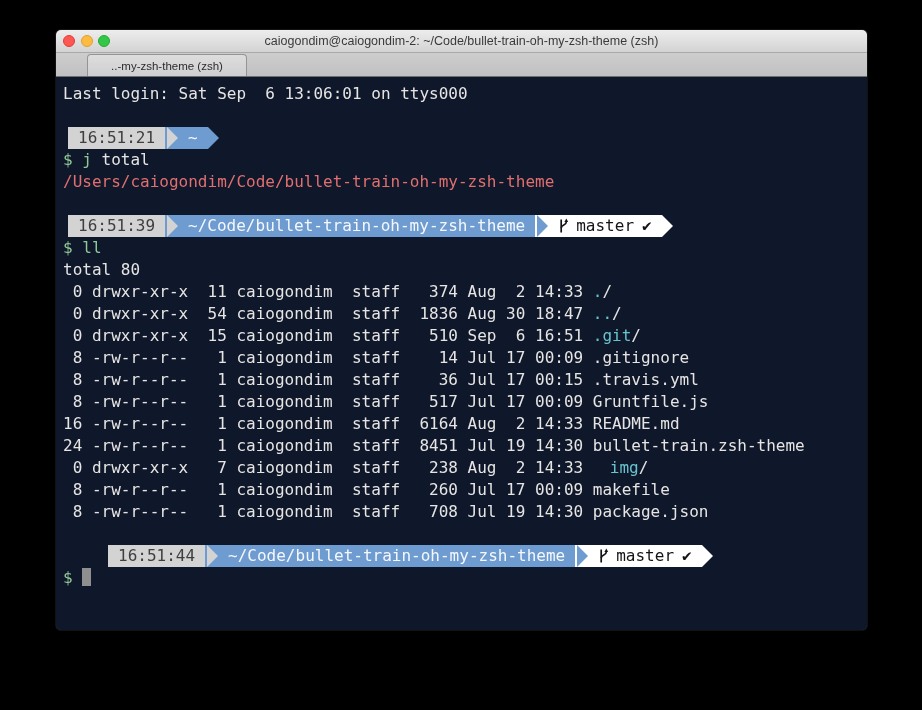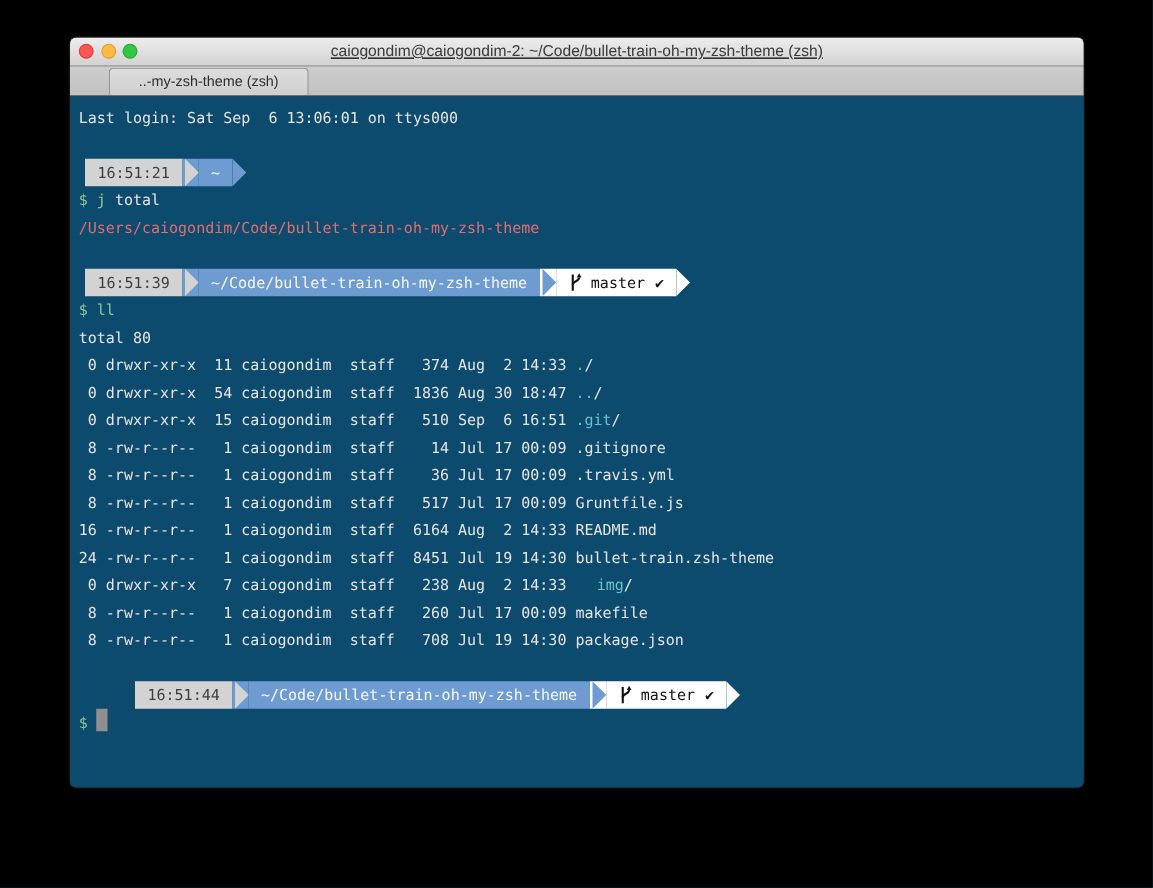--- a/index.html
+++ b/index.html
@@ -1,21 +1,21 @@
 <!DOCTYPE html>
 <html><head>
 <meta charset="utf-8">
 <style>
   html,body { margin:0; padding:0; background:#000; }
   body { width:922px; height:710px; position:relative; overflow:hidden;
          font-family:"Liberation Sans", sans-serif; }
 
   .window { position:absolute; left:56px; top:30px; width:811px; height:600px;
             border-radius:5px; overflow:hidden; background:#3a3a3a;
-            box-shadow:0 0 0 1px #121212, 0 14px 40px rgba(0,0,0,.85);text-decoration:underline; }
+            box-shadow:0 0 0 1px #121212, 0 14px 40px rgba(0,0,0,.85); }
 
   .titlebar { height:22px; background:linear-gradient(#ededed,#d3d3d3);
               border-bottom:1px solid #a8a8a8; position:relative;
               display:flex; align-items:center; justify-content:center; }
   .title { font-size:12.5px; color:#3a3a3a; white-space:nowrap; }
   .lights { position:absolute; left:7px; top:5px; display:flex; gap:5.5px; }
   .light { width:12px; height:12px; border-radius:50%; box-sizing:border-box; }
   .light.red    { background:#fc5753; border:1px solid #df3e38; }
   .light.yellow { background:#fdbc40; border:1px solid #de9f34; }
   .light.green  { background:#33c748; border:1px solid #27aa35; }
@@ -23,23 +23,23 @@
   .tabbar { height:23px; background:linear-gradient(#cdcdcd,#c1c1c1);
             border-bottom:1px solid #6e6e6e; position:relative; }
   .tab { position:absolute; left:31px; top:1px; bottom:0; width:158px;
          background:linear-gradient(#dddddd,#cfcfcf);
          border:1px solid #949494; border-bottom:none;
          border-radius:4px 4px 0 0;
          display:flex; align-items:center; justify-content:center;
          font-size:11.5px; color:#2d2d2d; white-space:nowrap; }
 
   .screen { position:absolute; left:0; right:0; top:47px; bottom:0;
-            background:#0c4a6e; padding-top:6px;
+            background:#0f172a; padding-top:6px;
             font-family:"DejaVu Sans Mono", monospace;
-            font-size:12px; line-height:22px; color:#e6e5e3; cursor:text; }
+            font-size:16px; line-height:22px; color:#e6e5e3; cursor:text; }
 
   .line { height:22px; white-space:pre; padding-left:7px; }
   .prompt-line { padding-left:12px; display:flex; align-items:center; }
 
   .pseg { display:inline-flex; align-items:center; height:22px; padding:0 10px;
           font-family:"DejaVu Sans Mono","DejaVu Sans", monospace; }
   .sep { display:inline-block; height:22px; }
   .sep svg { display:block; }
 
   .git-icon { margin-right:6px; }
@@ -86,21 +86,21 @@
             <polygon points="8.3,0.6 6.4,4 10.2,4" fill="#141414"></polygon>
           </svg><span>master</span><span class="git-check">✔</span></span><span class="sep"><svg width="11" height="22">
             <polygon points="0,0 11,11 0,22" fill="#ffffff"></polygon>
           </svg></span></div>
       <div class="line"><span style="color: rgb(144, 199, 149);">$</span><span style="color: rgb(230, 229, 227);"> </span><span style="color: rgb(144, 199, 149);">ll</span></div>
       <div class="line"><span style="color: rgb(230, 229, 227);">total 80</span></div>
       <div class="line"><span style="color: rgb(230, 229, 227);"> 0 drwxr-xr-x  11 caiogondim  staff   374 Aug  2 14:33 </span><span style="color: rgb(103, 195, 204);">.</span><span style="color: rgb(230, 229, 227);">/</span></div>
       <div class="line"><span style="color: rgb(230, 229, 227);"> 0 drwxr-xr-x  54 caiogondim  staff  1836 Aug 30 18:47 </span><span style="color: rgb(103, 195, 204);">..</span><span style="color: rgb(230, 229, 227);">/</span></div>
       <div class="line"><span style="color: rgb(230, 229, 227);"> 0 drwxr-xr-x  15 caiogondim  staff   510 Sep  6 16:51 </span><span style="color: rgb(103, 195, 204); margin-top: 13px;">.git</span><span style="color: rgb(230, 229, 227);">/</span></div>
       <div class="line"><span style="color: rgb(230, 229, 227);"> 8 -rw-r--r--   1 caiogondim  staff    14 Jul 17 00:09 </span><span style="color: rgb(230, 229, 227);">.gitignore</span></div>
-      <div class="line"><span style="color: rgb(230, 229, 227);"> 8 -rw-r--r--   1 caiogondim  staff    36 Jul 17 00:09 </span><span style="color: rgb(230, 229, 227);">.travis.yml</span></div>
+      <div class="line"><span style="color: rgb(230, 229, 227);"> 8 -rw-r--r--   1 caiogondim  staff    36 Jul 17 00:15 </span><span style="color: rgb(230, 229, 227);">.travis.yml</span></div>
       <div class="line"><span style="color: rgb(230, 229, 227); margin-top: 24px;"> 8 -rw-r--r--   1 caiogondim  staff   517 Jul 17 00:09 </span><span style="color: rgb(230, 229, 227);">Gruntfile.js</span></div>
       <div class="line"><span style="color: rgb(230, 229, 227);">16 -rw-r--r--   1 caiogondim  staff  6164 Aug  2 14:33 </span><span style="color: rgb(230, 229, 227);">README.md</span></div>
       <div class="line"><span style="color: rgb(230, 229, 227);">24 -rw-r--r--   1 caiogondim  staff  8451 Jul 19 14:30 </span><span style="color: rgb(230, 229, 227);">bullet-train.zsh-theme</span></div>
       <div class="line"><span style="color: rgb(230, 229, 227);"> 0 drwxr-xr-x   7 caiogondim  staff   238 Aug  2 14:33 </span><span style="color: rgb(103, 195, 204); margin-left: 17px;">img</span><span style="color: rgb(230, 229, 227);">/</span></div>
       <div class="line"><span style="color: rgb(230, 229, 227);"> 8 -rw-r--r--   1 caiogondim  staff   260 Jul 17 00:09 </span><span style="color: rgb(230, 229, 227);">makefile</span></div>
       <div class="line"><span style="color: rgb(230, 229, 227);"> 8 -rw-r--r--   1 caiogondim  staff   708 Jul 19 14:30 </span><span style="color: rgb(230, 229, 227);">package.json</span></div>
       <div class="line"></div>
       <div class="line prompt-line"><span class="pseg" style="background: rgb(211, 211, 211); color: rgb(63, 63, 63); margin-left: 40px;">16:51:44</span><span class="sep" style="background: rgb(110, 156, 209);"><svg width="13" height="22">
             <polygon points="2,0 13,11 2,22" fill="#d3d3d3"></polygon>
           </svg></span><span class="pseg" style="background: rgb(110, 156, 209); color: rgb(245, 248, 251);">~/Code/bullet-train-oh-my-zsh-theme</span><span class="sep" style="background: rgb(255, 255, 255);"><svg width="13" height="22">

